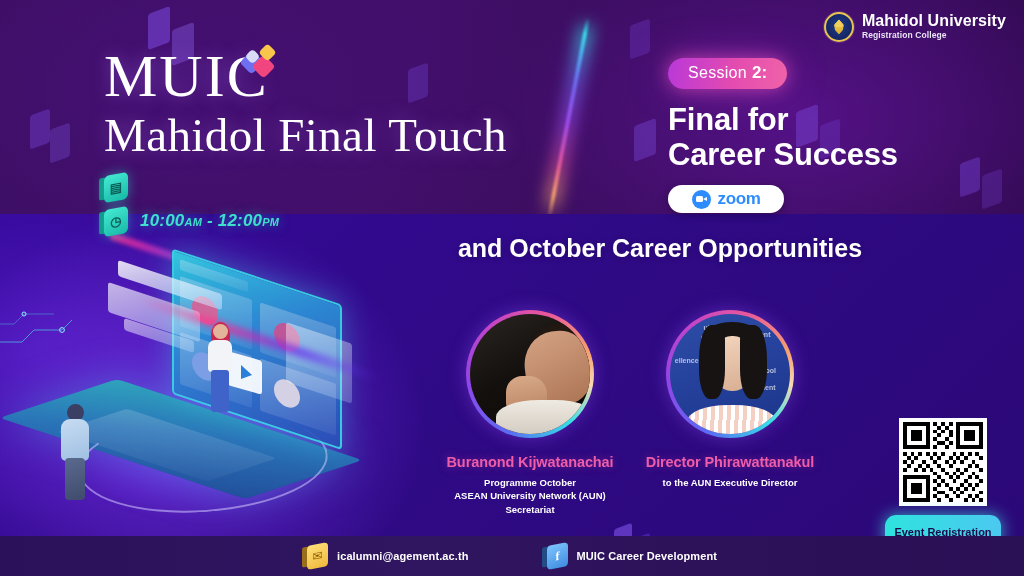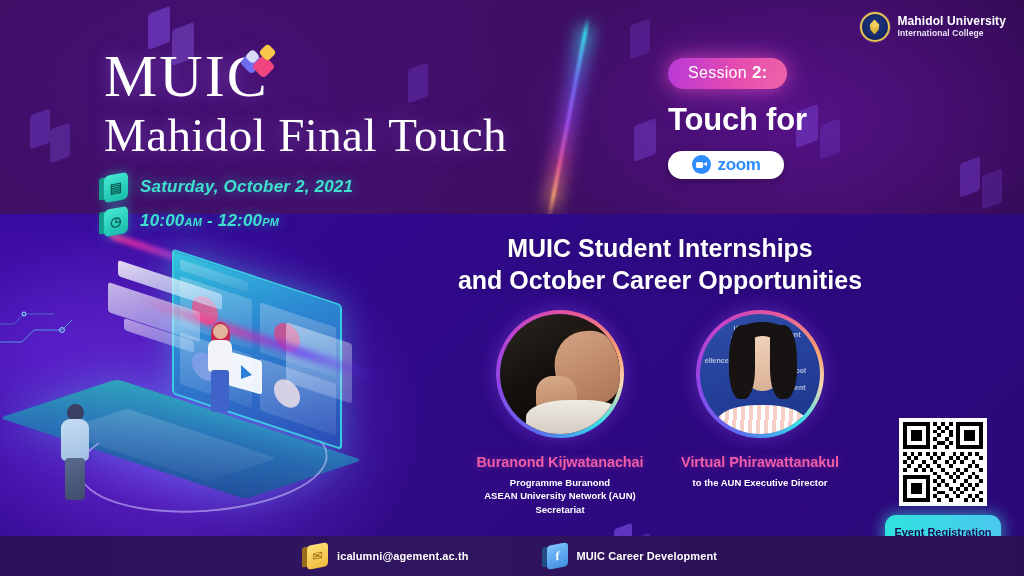--- a/index.html
+++ b/index.html
@@ -90,21 +90,21 @@
     box-shadow:0 0 0 1px rgba(255,255,255,.12);
   }
   .mu-seal::after{
     content:""; position:absolute; left:50%; top:50%; width:13px; height:15px;
     transform:translate(-50%,-50%);
     background:
       radial-gradient(circle at 50% 22%, #f0cf5d 0 34%, transparent 35%),
       linear-gradient(#f0cf5d,#d8ad2e);
     clip-path:polygon(50% 0%, 68% 18%, 88% 36%, 80% 70%, 50% 100%, 20% 70%, 12% 36%, 32% 18%);
   }
-  .mu-text .l1{ color:#ffffff; font-size:12px; font-weight:bold; line-height:1.06; letter-spacing:.1px;}
+  .mu-text .l1{ color:#ffffff; font-size:16px; font-weight:bold; line-height:1.06; letter-spacing:.1px;}
   .mu-text .l2{ color:#e9e3f6; font-size:8.5px; font-weight:bold; line-height:1.25; letter-spacing:.1px;}
 
   
   .title-block{ position:absolute; left:104px; top:46px; z-index:20; }
   .t-muic{
     font-family:"Liberation Serif", serif; color:#ffffff;
     font-size:60px; line-height:1; letter-spacing:2px;
     text-shadow:0 0 18px rgba(180,120,255,.45);
   }
   .t-main{
@@ -172,21 +172,21 @@
 
   
   .headline{
     position:absolute; left:420px; top:232px; width:480px; text-align:center;
     color:#ffffff; font-size:25px; font-weight:bold; line-height:1.28; z-index:20;
     text-shadow:0 1px 6px rgba(0,0,0,.2);
   }
 
   
   .speakers{ position:absolute; left:430px; top:310px; width:460px; z-index:20; }
-  .spk-row{ display:flex; justify-content:center; }
+  .spk-row{ display:flex; justify-content:flex-start; }
   .spk{ width:200px; text-align:center; }
   .avatar{
     width:128px; height:128px; border-radius:50%; margin:0 auto;
     padding:4px; position:relative;
     background:conic-gradient(from 140deg, #35e0e8 0deg, #5b6bf2 60deg, #8f46e8 120deg,
                #c244c8 180deg, #e8579b 235deg, #f6a172 290deg, #f7d9b2 320deg, #35e0e8 360deg);
     box-shadow:0 0 18px rgba(140,70,230,.45);
   }
   .avatar .inner{
     width:100%; height:100%; border-radius:50%; overflow:hidden; position:relative;
@@ -454,35 +454,34 @@
       <span class="p-head"></span>
         <span class="p-body"></span>
         <span class="p-legs"></span>
     </div>
   </div>
 
   <div class="mu-logo">
     <div class="mu-seal"></div>
     <div class="mu-text">
       <div class="l1">Mahidol University</div>
-      <div class="l2">International College</div>
+      <div class="l2">Registration College</div>
     </div>
   </div>
 
   <div class="title-block">
     <div class="t-muic">MUIC</div>
     <div class="t-main">Mahidol Final Touch</div>
 
     <div class="meta-row">
       <span class="iso-teal">
         <span class="side"></span>
           <span class="face"></span>
         <span class="glyph">▤</span>
       </span>
-      <span class="meta-txt">Saturday, October 2, 2021</span>
     </div>
 
     <div class="meta-row">
       <span class="iso-teal">
         <span class="side"></span>
           <span class="face"></span>
         <span class="glyph">◷</span>
       </span>
       <span class="meta-txt">
         <span>10:00</span><span class="sm">AM</span>
@@ -498,48 +497,48 @@
       <i class="lm3"></i>
       <i class="lm4"></i>
   </div>
 
   <div class="session-block">
     <div class="session-pill">
       <span class="sw">Session</span>
       <span class="sn">2:</span>
     </div>
     <div class="session-title">
-      <div>Touch for</div>
+      <div>Final for</div>
+      <div>Career Success</div>
     </div>
     <div class="zoom-pill">
       <span class="zoom-cam"></span>
       <span class="zoom-word">zoom</span>
     </div>
   </div>
 
   <div class="headline">
-    <div>MUIC Student Internships</div>
     <div>and October Career Opportunities</div>
   </div>
 
   <div class="speakers">
     <div class="spk-row">
 
       <div class="spk">
         <div class="avatar">
           <div class="inner ph1">
             <span class="hair"></span>
               <span class="head"></span>
             <span class="hands"></span>
               <span class="shirt"></span>
           </div>
         </div>
         <div class="spk-name">Buranond Kijwatanachai</div>
         <div class="spk-role">
-          <div>Programme Buranond</div>
+          <div>Programme October</div>
           <div>ASEAN University Network (AUN) Secretariat</div>
         </div>
       </div>
 
       <div class="spk">
         <div class="avatar">
           <div class="inner ph2">
             <div class="bgtext">
               <span style="left:4%;  top:36%;">ellence</span>
               <span style="left:62%; top:14%;">xcellent</span>
@@ -548,21 +547,21 @@
               <span style="left:28%; top:8%;">ui</span>
               <span style="left:26%; top:16%;">ent</span>
             </div>
             <span class="hairT"></span>
               <span class="head"></span>
             <span class="hairL"></span>
               <span class="hairR"></span>
             <span class="shirt"></span>
           </div>
         </div>
-        <div class="spk-name">Virtual Phirawattanakul</div>
+        <div class="spk-name">Director Phirawattanakul</div>
         <div class="spk-role">
           <div>to the AUN Executive Director</div>
         </div>
       </div>
 
     </div>
   </div>
 
   <div class="qr-block">
     <div class="qr">

